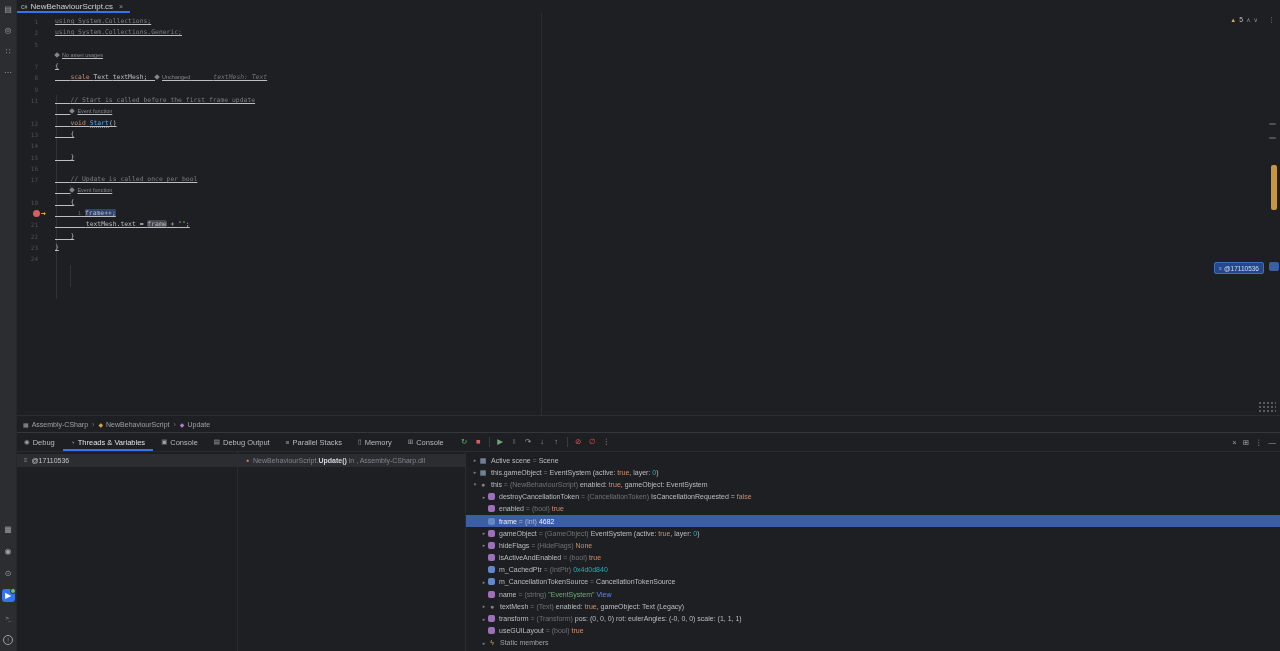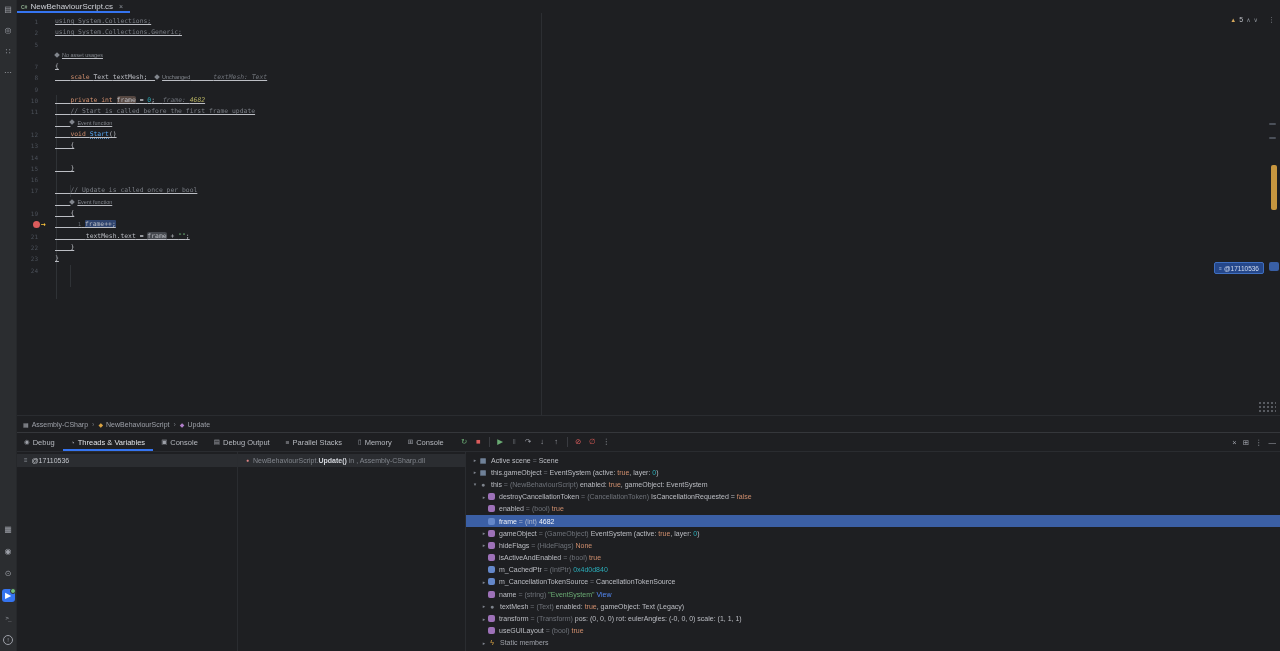--- a/index.html
+++ b/index.html
@@ -221,25 +221,20 @@
             <span class="lnum">8</span>
             <span class="gico"></span>
             <span class="lcode"><span class="s-def">    </span><span class="s-kw">scale </span><span class="s-def">Text </span><span class="s-def">textMesh;  </span><span class="unity-ico"></span><span class="s-ann">Unchanged</span><span class="s-def">      </span><span class="s-hint">textMesh: Text</span></span>
           </div>
           <div class="line">
             <span class="lnum">9</span>
             <span class="gico"></span>
             <span class="lcode"></span>
           </div>
           <div class="line">
-            <span class="lnum">10</span>
-            <span class="gico"></span>
-            <span class="lcode"><span class="s-def">    </span><span class="s-kw">private int </span><span class="s-def s-hlw">frame</span><span class="s-def"> = </span><span class="s-num">0</span><span class="s-def">;  </span><span class="s-hint">frame: </span><span class="s-hintv">4682</span></span>
-          </div>
-          <div class="line">
             <span class="lnum">11</span>
             <span class="gico"></span>
             <span class="lcode"><span class="s-def">    </span><span class="s-dim">// Start is called before the first frame update</span></span>
           </div>
           <div class="line">
             <span class="lnum"></span>
             <span class="gico"></span>
             <span class="lcode"><span class="s-def">    </span><span class="unity-ico"></span><span class="s-ann">Event function</span></span>
           </div>
           <div class="line">

